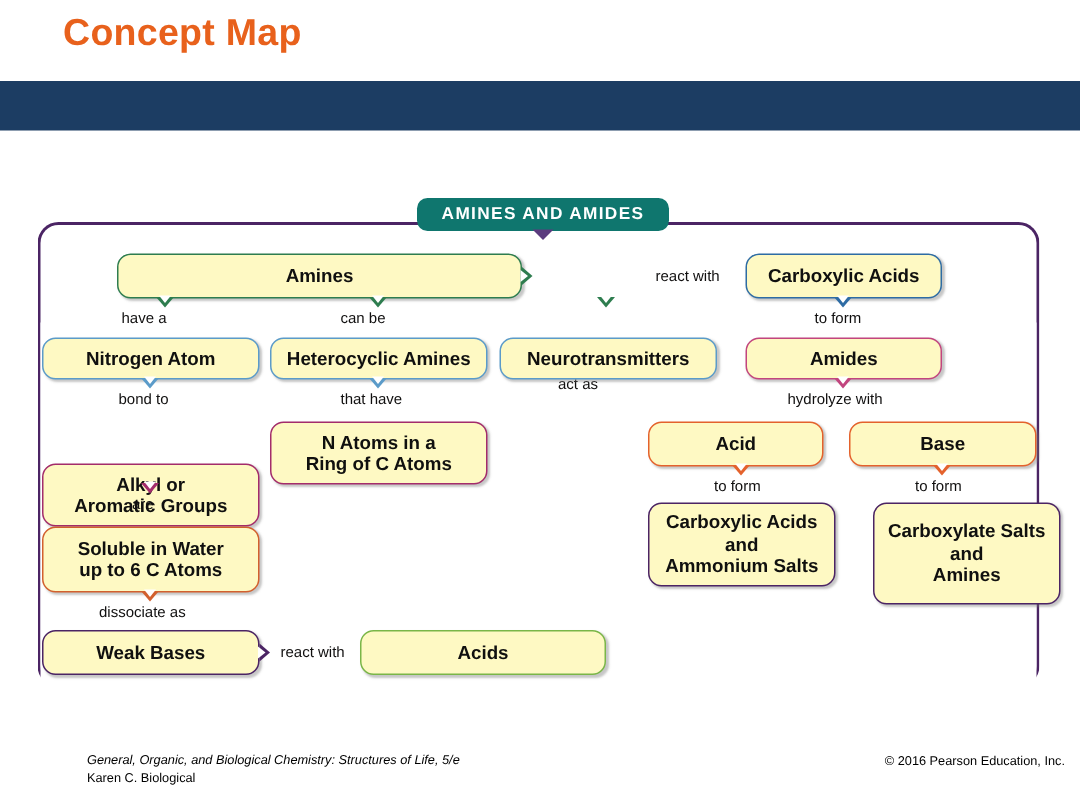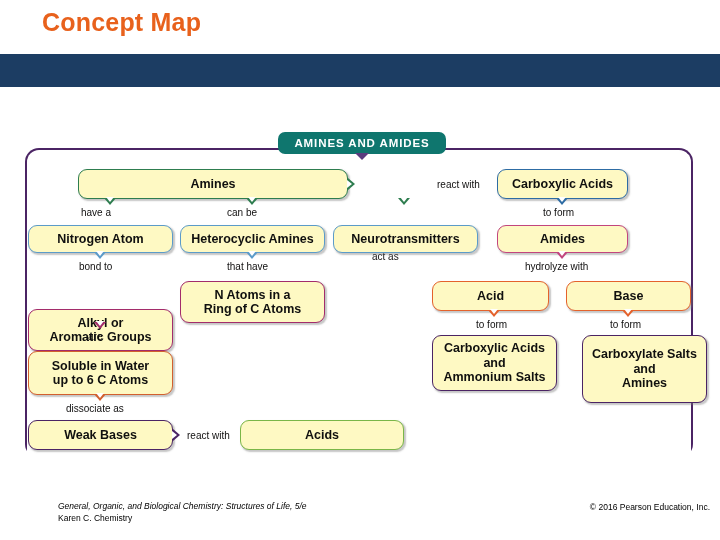--- a/index.html
+++ b/index.html
@@ -296,15 +296,15 @@
   <div class="edge-label" style="left:187px; top:335px;">react with</div>
 
   <div class="node" style="left:240px; top:325px; width:164px; height:30px; border-color:#7AB648;">
     <span class="lines">Acids</span>
   </div>
 
 </div>
 
 <div id="footer-left">
   <div class="ital">General, Organic, and Biological Chemistry: Structures of Life, 5/e</div>
-  <div>Karen C. Chemistry</div>
+  <div>Karen C. Biological</div>
 </div>
 <div id="footer-right">© 2016 Pearson Education, Inc.</div>
 
 </body></html>

